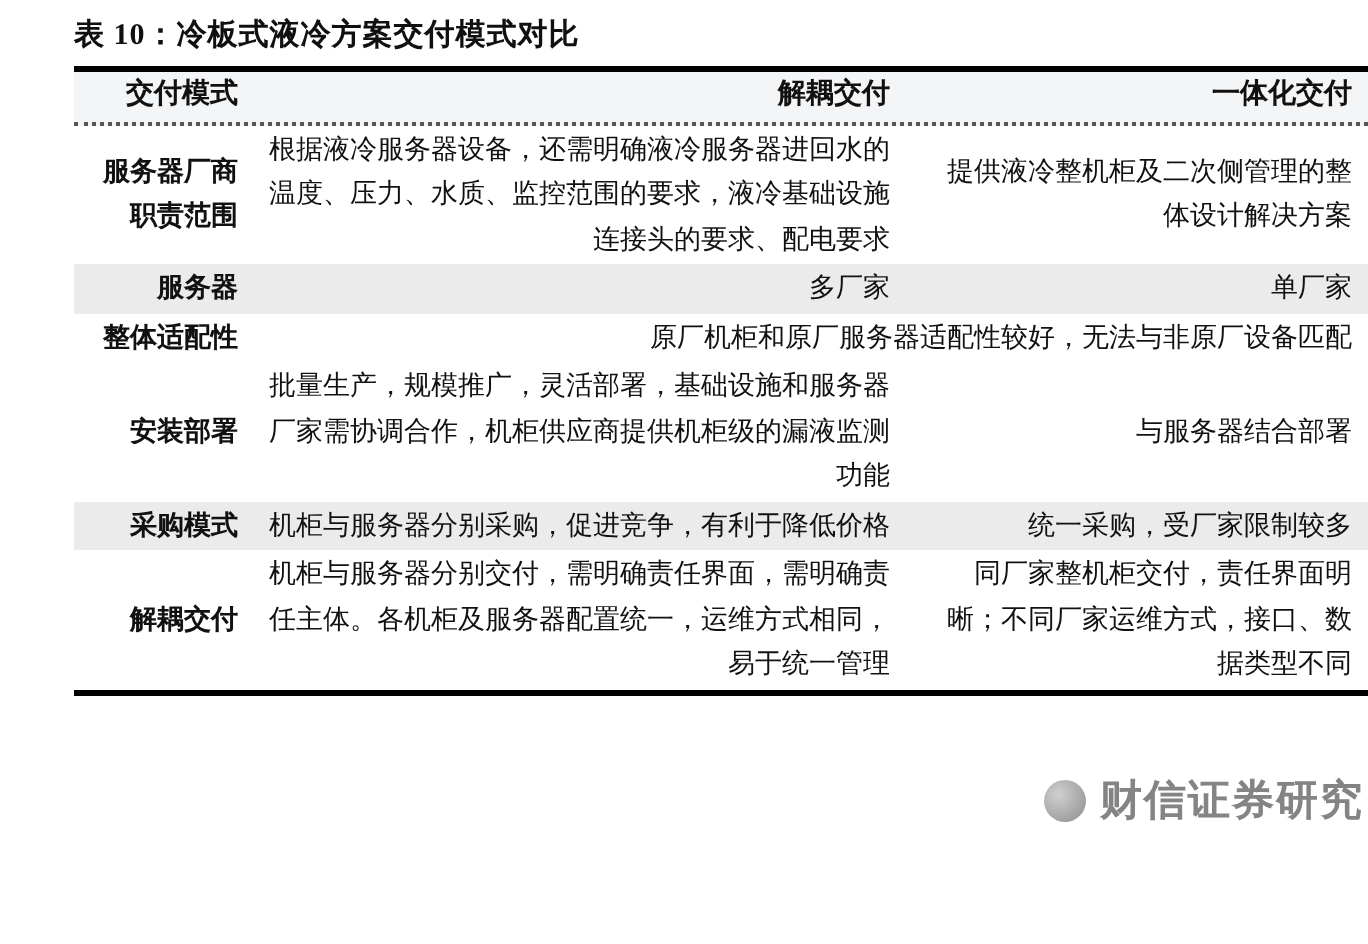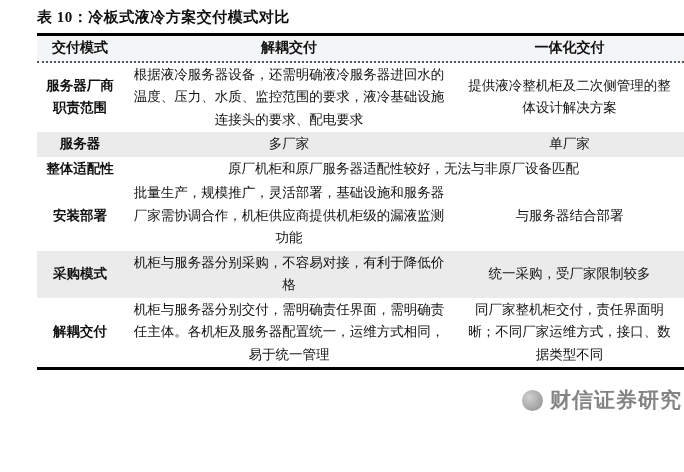--- a/index.html
+++ b/index.html
@@ -35,21 +35,21 @@
     align-items: center;
   }
   .row.shaded { background: #ebebeb; }
   .thead {
     font-weight: bold;
     font-size: 14px;
     background: #f4f5f7;
     border-bottom: 2px dotted #555555;
   }
   .cell {
-    text-align: center;
+    text-align: right;
     line-height: 22.5px;
     padding: 1px 4px;
     box-sizing: border-box;
   }
   .c1 {
     width: 86px;
     flex: 0 0 86px;
     font-weight: bold;
   }
   .c2 {
@@ -112,21 +112,21 @@
           <div class="cell c1">整体适配性</div>
           <div class="cell c3">原厂机柜和原厂服务器适配性较好，无法与非原厂设备匹配</div>
         </div>
         <div class="row">
           <div class="cell c1">安装部署</div>
           <div class="cell c2">批量生产，规模推广，灵活部署，基础设施和服务器厂家需协调合作，机柜供应商提供机柜级的漏液监测功能</div>
           <div class="cell c3">与服务器结合部署</div>
         </div>
         <div class="row shaded">
           <div class="cell c1">采购模式</div>
-          <div class="cell c2">机柜与服务器分别采购，不容易对接，有利于降低价格</div>
+          <div class="cell c2">机柜与服务器分别采购，促进竞争，有利于降低价格</div>
           <div class="cell c3">统一采购，受厂家限制较多</div>
         </div>
         <div class="row">
           <div class="cell c1">解耦交付</div>
           <div class="cell c2">机柜与服务器分别交付，需明确责任界面，需明确责任主体。各机柜及服务器配置统一，运维方式相同，易于统一管理</div>
           <div class="cell c3">同厂家整机柜交付，责任界面明晰；不同厂家运维方式，接口、数据类型不同</div>
         </div>
       </div>
   </div>
 

